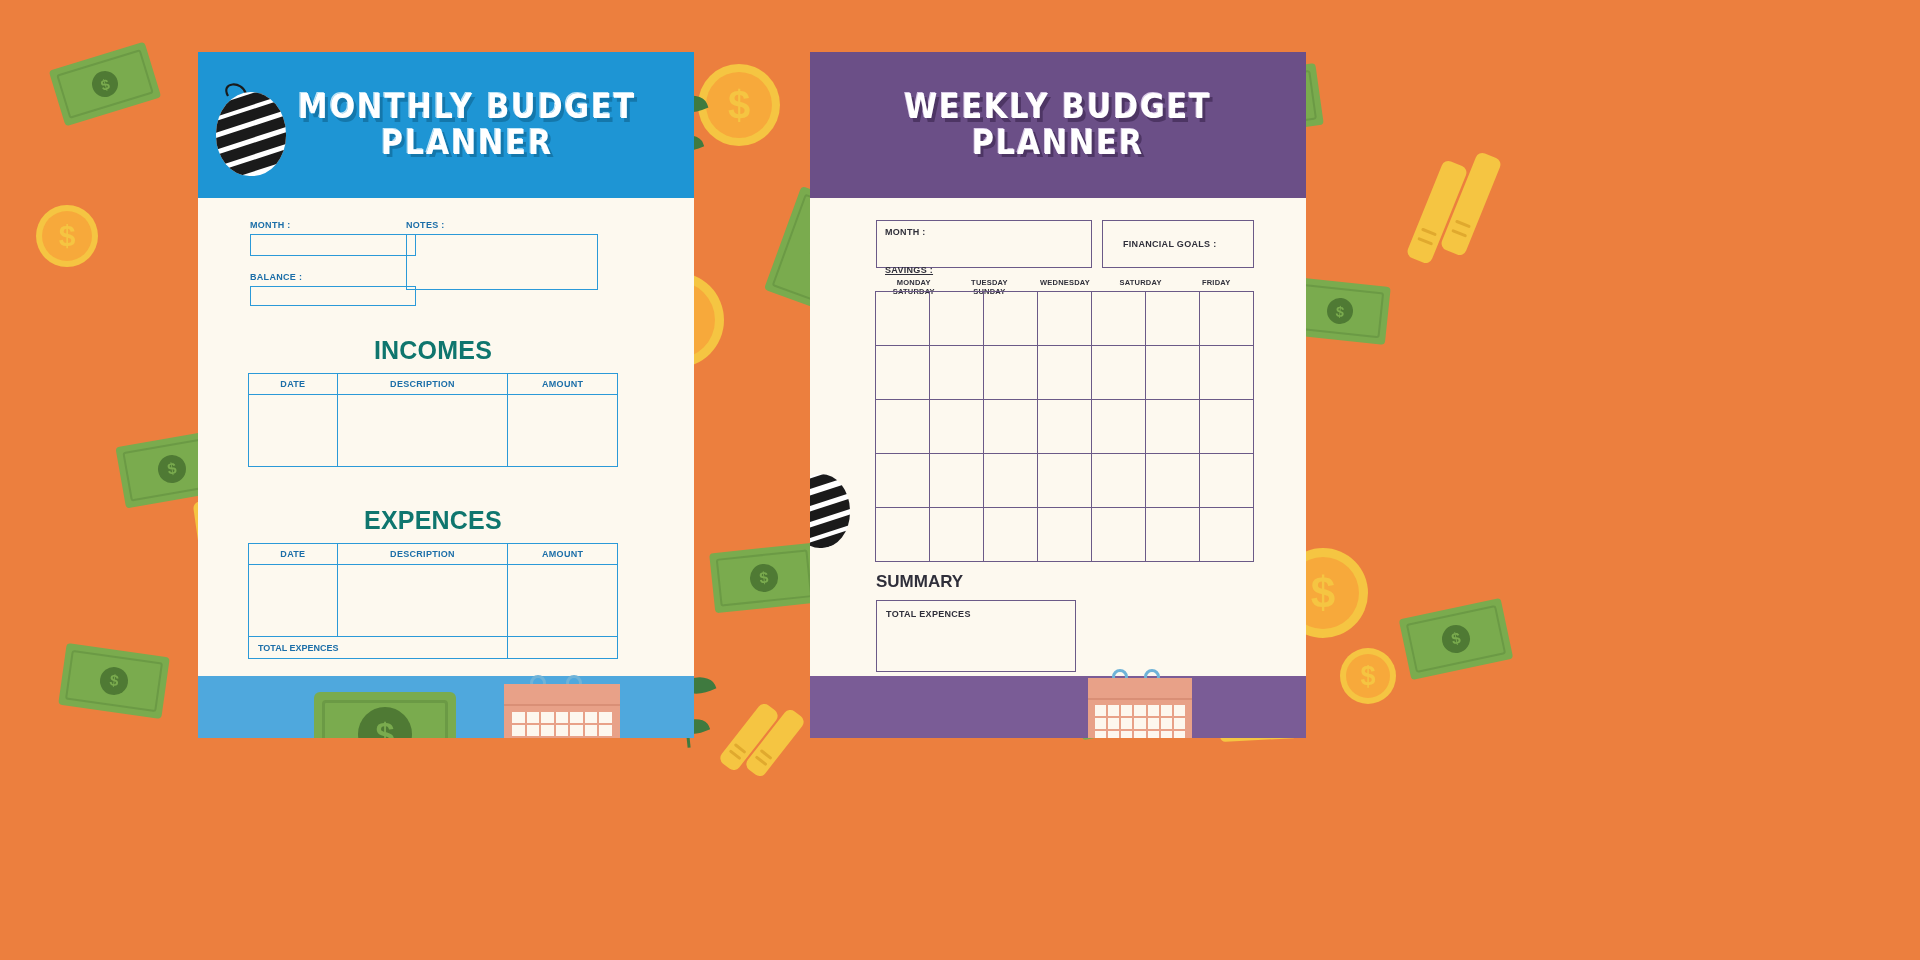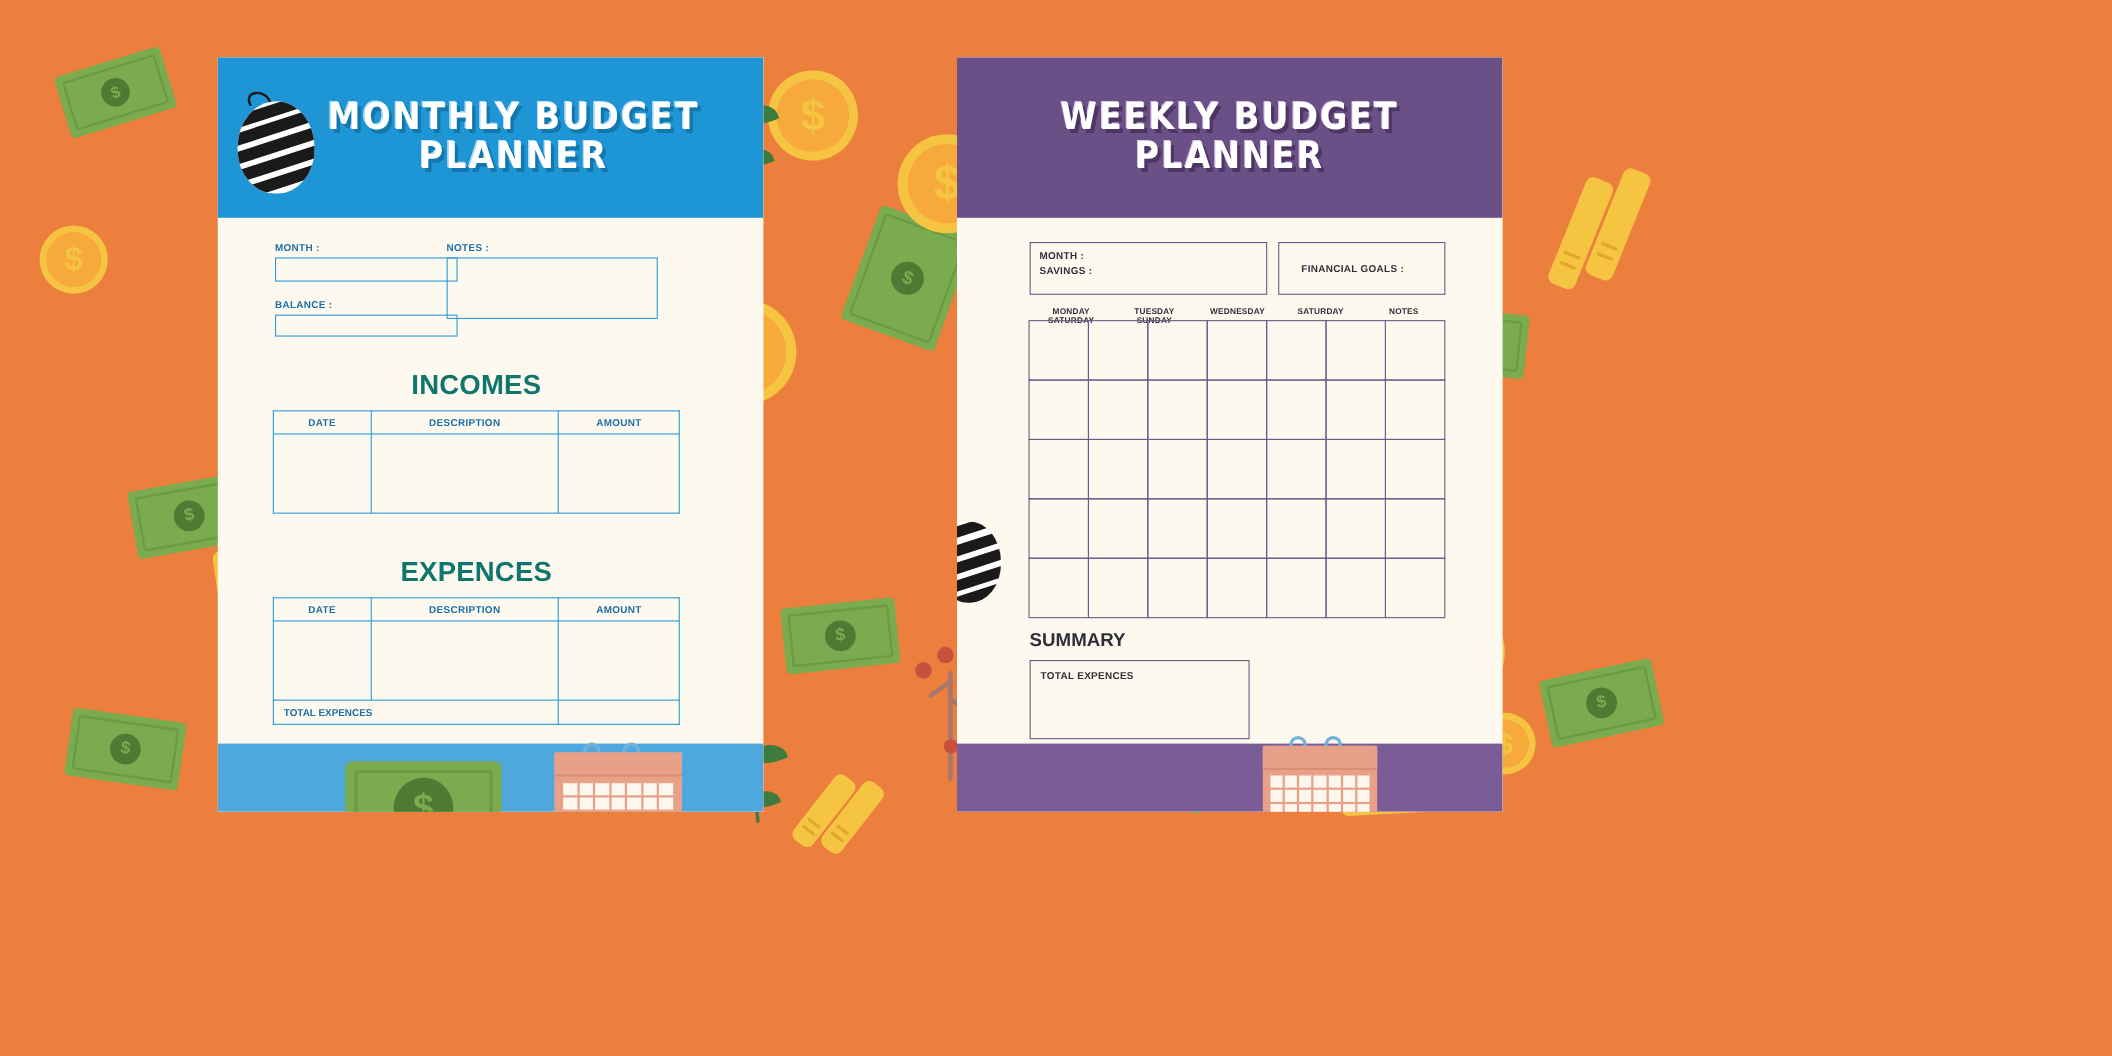--- a/index.html
+++ b/index.html
@@ -48,21 +48,21 @@
   .bigbill .circ{width:54px;height:54px;border-radius:50%;background:#4f7a34;display:flex;align-items:center;justify-content:center;z-index:2;}
   .bigbill .circ span{color:#7aab4e;font-size:34px;font-weight:bold;}
 
   
   .sheet {
     position: absolute;
     background: #fdf9ef;
     overflow: hidden;
   }
   .sheet-left  { left: 198px; top: 52px; width: 496px; height: 686px; }
-  .sheet-right { left: 870px; top: 52px; width: 496px; height: 686px; }
+  .sheet-right { left: 810px; top: 52px; width: 496px; height: 686px; }
 
   .banner { position:absolute; left:0; right:0; top:0; display:flex; align-items:center; justify-content:center; }
   .banner-left  { height: 146px; background: #1e95d4; }
   .banner-right { height: 146px; background: #6b4f87; }
 
   .title {
     text-align: center;
     color: #ffffff;
     font-family: "DejaVu Sans", sans-serif;
     font-weight: 900;
@@ -371,33 +371,33 @@
         <div>PLANNER</div>
       </div>
     </div>
 
     <div class="footer-strip footer-right"></div>
 
     <div class="body-area">
 
       <div class="boxline bx-purp" style="position:absolute;left:66px;top:22px;width:216px;height:48px;padding:6px 8px;">
         <div class="fld-label lbl-dark">MONTH :</div>
-        <div class="fld-label lbl-dark" style="margin-top:4px;">SAVINGS :</div>
+        <div class="fld-label lbl-dark" style="margin-top:28px;text-decoration:underline;">SAVINGS :</div>
       </div>
 
       <div class="boxline bx-purp" style="position:absolute;left:292px;top:22px;width:152px;height:48px;padding:6px 20px;display:flex;align-items:center;">
         <div class="fld-label lbl-dark">FINANCIAL GOALS :</div>
       </div>
 
       <div class="daynames" style="position:absolute;left:66px;top:80px;width:378px;">
         <span>MONDAY</span>
         <span>TUESDAY</span>
         <span>WEDNESDAY</span>
         <span>SATURDAY</span>
-        <span>NOTES</span>
+        <span>FRIDAY</span>
         <span>SATURDAY</span>
         <span>SUNDAY</span>
       </div>
 
       <div class="calgrid" style="position:absolute;left:66px;top:94px;width:378px;height:270px;">
         <div></div>
           <div></div>
           <div></div>
           <div></div>
           <div></div>

